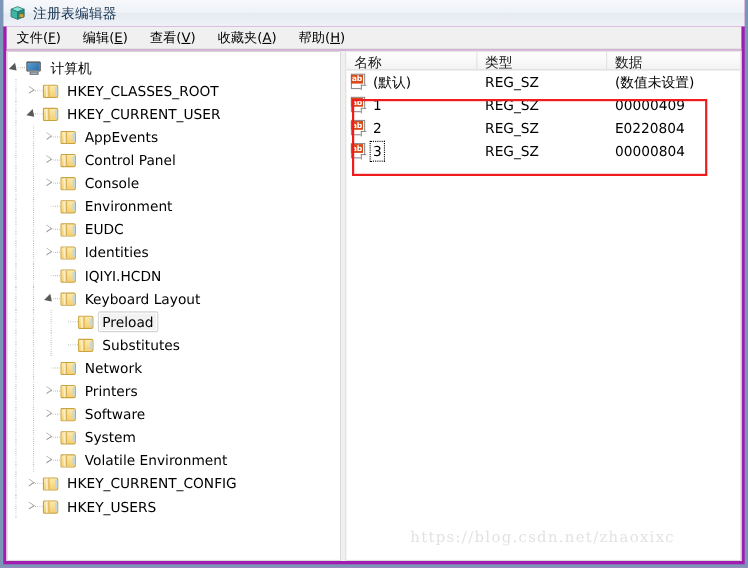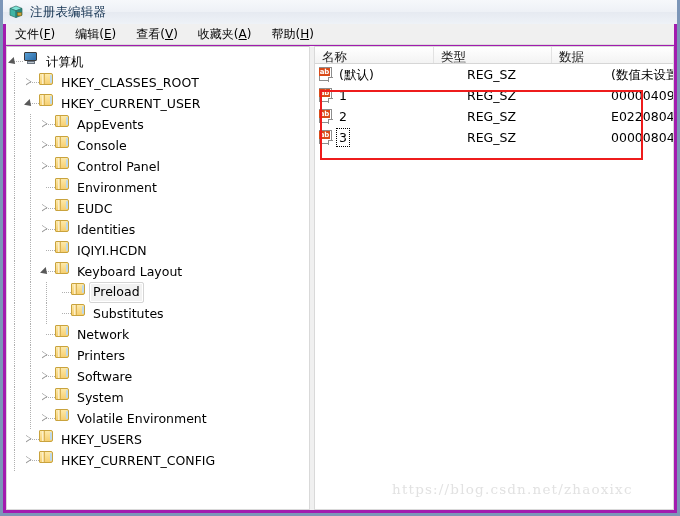--- a/index.html
+++ b/index.html
@@ -68,21 +68,21 @@
     box-sizing:border-box;
   }
   .pane-right{
     flex:1 1 auto;background:#ffffff;position:relative;
     border:1px solid #d9d9d9;border-left:none;
     overflow:hidden;box-sizing:border-box;
   }
   
   .tree{padding:4px 0 0 0;position:relative;}
   .trow{
-    height:21px;display:flex;
+    height:21px;display:flex;align-items:center;
     white-space:nowrap;position:relative;cursor:default;
   }
   .trow .lbl{
     font-size:12.5px;color:#000;line-height:21px;
     padding:0 4px;
   }
   .trow.sel .lbl{
     background:#f2f2f2;
     border:1px solid #d5d5d5;
     border-radius:2px;
@@ -164,21 +164,21 @@
     line-height:20px;padding-left:7px;
     border-right:1px solid #e2e2e2;
     box-sizing:border-box;overflow:hidden;white-space:nowrap;
     cursor:default;
   }
   .hc.c-name{width:119px;flex:0 0 119px;}
   .hc.c-type{width:118px;flex:0 0 118px;}
   .hc.c-data{flex:1 1 auto;border-right:none;}
   .lv-body{position:relative;}
   .lrow{
-    display:flex;height:21px;white-space:nowrap;cursor:default;gap:26px;
+    display:flex;height:21px;white-space:nowrap;cursor:default;
   }
   .lcell{
     font-size:12.5px;color:#000;line-height:21px;
     overflow:hidden;white-space:nowrap;box-sizing:border-box;
   }
   .lcell.c-name{width:119px;flex:0 0 119px;display:flex;align-items:center;padding-left:4px;}
   .lcell.c-type{width:118px;flex:0 0 118px;padding-left:7px;}
   .lcell.c-data{flex:1 1 auto;padding-left:7px;}
   .nm-text{padding:0 2px;line-height:17px;}
   .lrow.focused .nm-text{
@@ -209,21 +209,21 @@
     position:absolute;
     border:2px solid #ee1c1c;
     pointer-events:none;
     box-sizing:border-box;
   }
   
   .watermark{
     position:absolute;left:370px;top:481px;
     font-family:"DejaVu Serif","Liberation Serif",serif;
     font-size:13.5px;color:#e2e2e2;letter-spacing:1.2px;
-    white-space:nowrap;user-select:none;margin-left:19px;
+    white-space:nowrap;user-select:none;
   }
 </style>
 </head>
 <body>
 
 <div class="window">
 
   <div class="titlebar">
     <div class="app-icon">
       <svg class="reg-cube" viewBox="0 0 14 14" width="14" height="14" aria-hidden="true">
@@ -316,49 +316,49 @@
             </div>
             <div class="tw">
               <div class="twig hbar"></div>
               <div class="arrow collapsed"></div>
             </div>
             <div class="folder">
               <div class="fback"></div>
               <div class="fspine"></div>
               <div class="fedge"></div>
             </div>
+            <span class="lbl">Control Panel</span>
+          </div>
+          <div class="trow">
+            <div class="tw">
+              <div class="twig"></div>
+            </div>
+            <div class="tw">
+              <div class="twig"></div>
+            </div>
+            <div class="tw">
+              <div class="twig hbar"></div>
+              <div class="arrow collapsed"></div>
+            </div>
+            <div class="folder">
+              <div class="fback"></div>
+              <div class="fspine"></div>
+              <div class="fedge"></div>
+            </div>
             <span class="lbl">Console</span>
           </div>
           <div class="trow">
             <div class="tw">
               <div class="twig"></div>
             </div>
             <div class="tw">
               <div class="twig"></div>
             </div>
             <div class="tw">
               <div class="twig hbar"></div>
-              <div class="arrow collapsed"></div>
-            </div>
-            <div class="folder">
-              <div class="fback"></div>
-              <div class="fspine"></div>
-              <div class="fedge"></div>
-            </div>
-            <span class="lbl">Control Panel</span>
-          </div>
-          <div class="trow">
-            <div class="tw">
-              <div class="twig"></div>
-            </div>
-            <div class="tw">
-              <div class="twig"></div>
-            </div>
-            <div class="tw">
-              <div class="twig hbar"></div>
             </div>
             <div class="folder">
               <div class="fback"></div>
               <div class="fspine"></div>
               <div class="fedge"></div>
             </div>
             <span class="lbl">Environment</span>
           </div>
           <div class="trow">
             <div class="tw">
@@ -566,36 +566,36 @@
             </div>
             <div class="tw">
               <div class="twig hbar"></div>
               <div class="arrow collapsed"></div>
             </div>
             <div class="folder">
               <div class="fback"></div>
               <div class="fspine"></div>
               <div class="fedge"></div>
             </div>
+            <span class="lbl">HKEY_CURRENT_CONFIG</span>
+          </div>
+          <div class="trow">
+            <div class="tw">
+              <div class="twig"></div>
+            </div>
+            <div class="tw">
+              <div class="twig hbar"></div>
+              <div class="arrow collapsed"></div>
+            </div>
+            <div class="folder">
+              <div class="fback"></div>
+              <div class="fspine"></div>
+              <div class="fedge"></div>
+            </div>
             <span class="lbl">HKEY_USERS</span>
-          </div>
-          <div class="trow">
-            <div class="tw">
-              <div class="twig"></div>
-            </div>
-            <div class="tw">
-              <div class="twig hbar"></div>
-              <div class="arrow collapsed"></div>
-            </div>
-            <div class="folder">
-              <div class="fback"></div>
-              <div class="fspine"></div>
-              <div class="fedge"></div>
-            </div>
-            <span class="lbl">HKEY_CURRENT_CONFIG</span>
           </div>
         </div>
     </div>
 
     <div class="splitter"></div>
 
     <div class="pane-right">
       <div class="lv-header">
         <div class="hc c-name">名称</div>
         <div class="hc c-type">类型</div>

